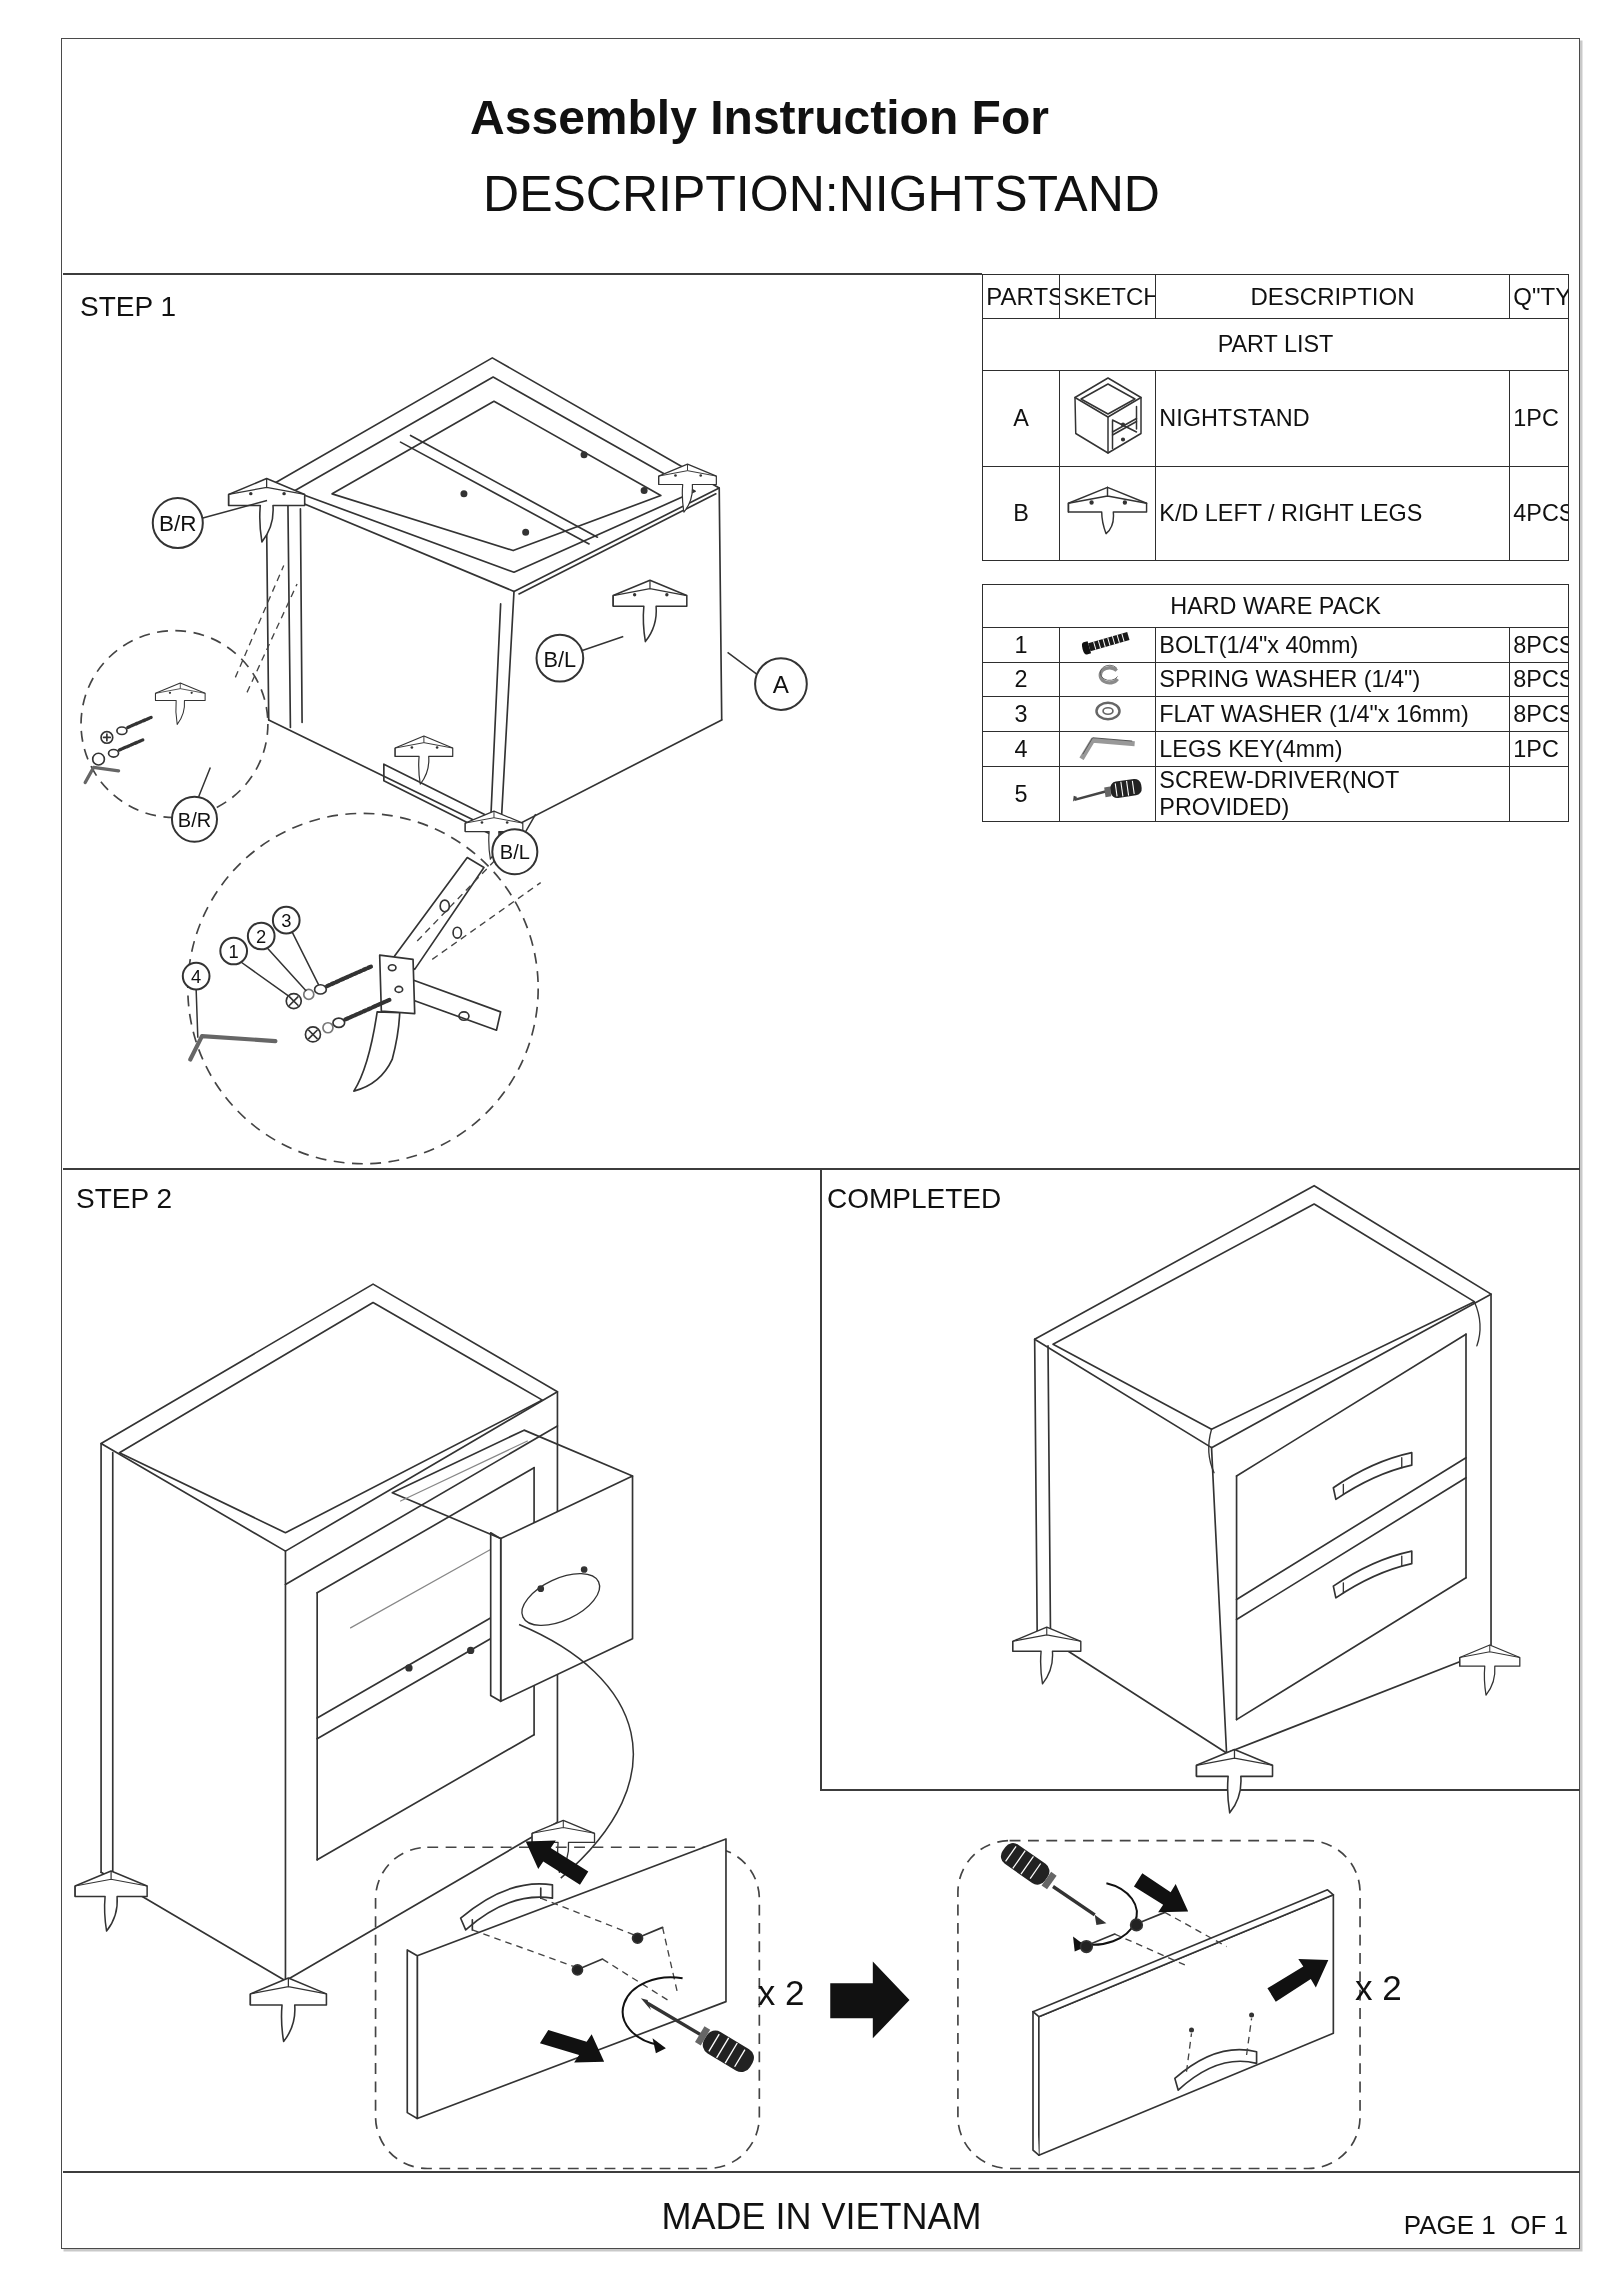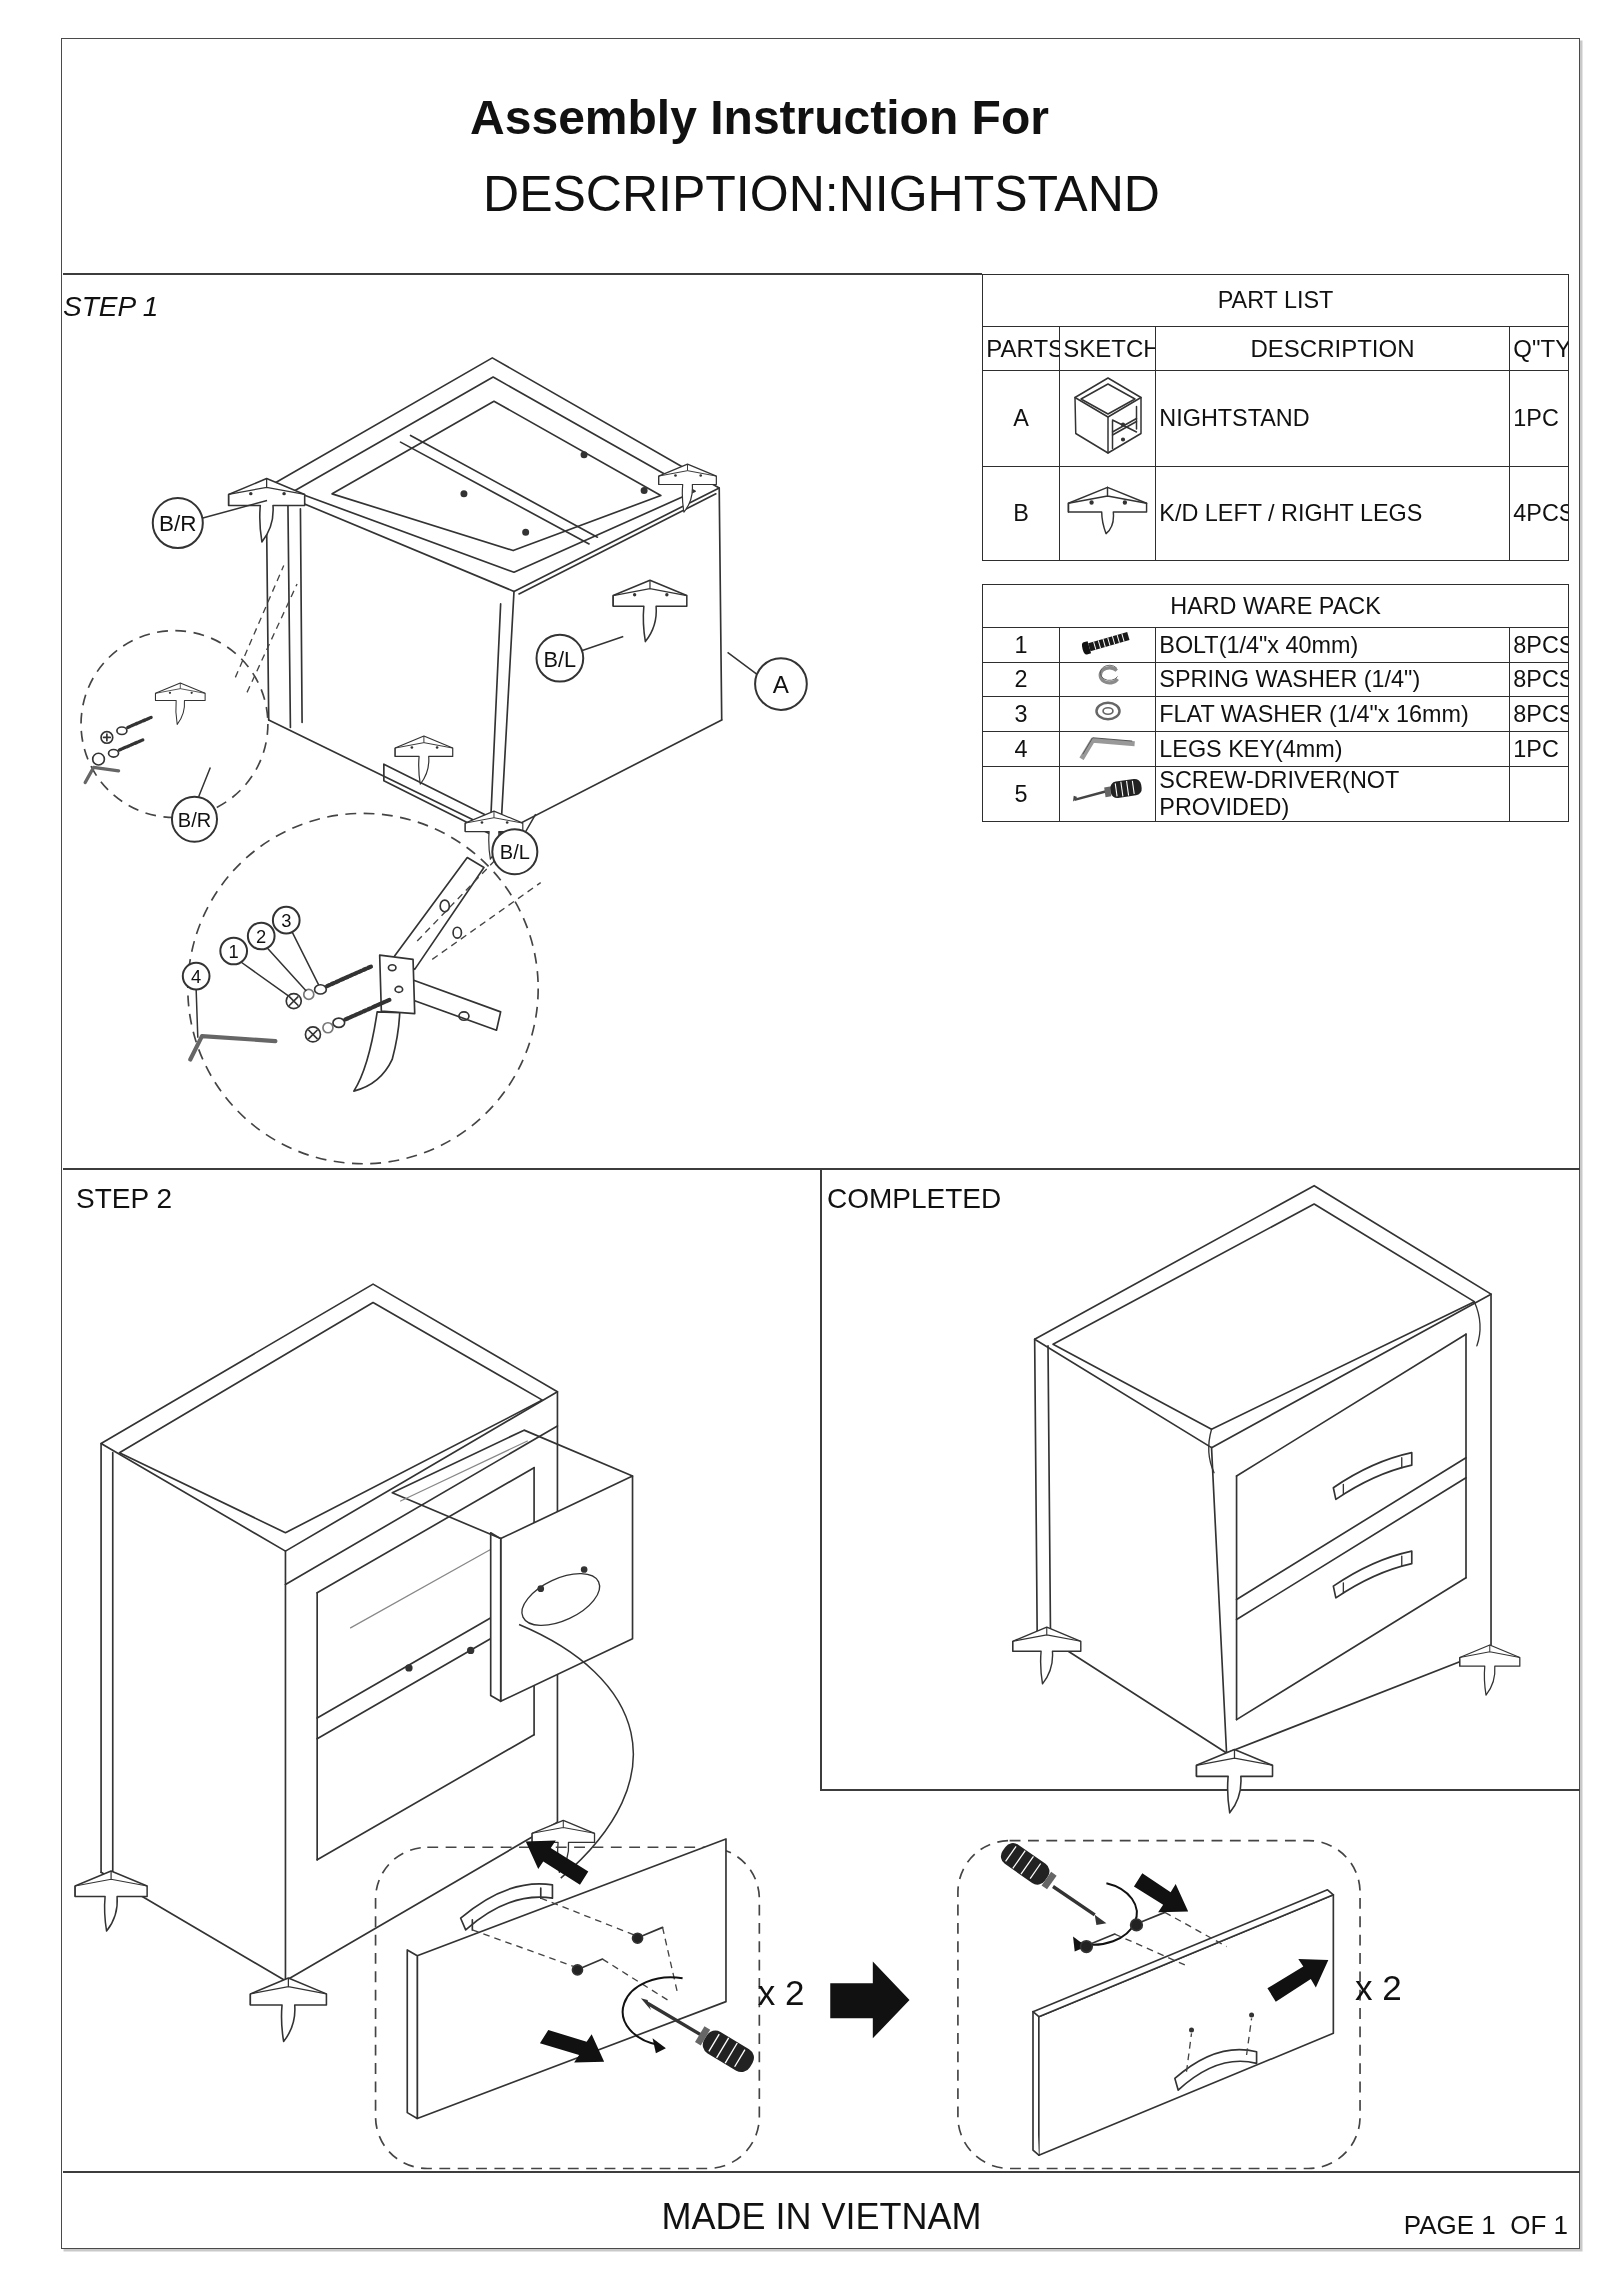--- a/index.html
+++ b/index.html
@@ -38,41 +38,41 @@
 
 <div class="abs" id="doc-title">Assembly Instruction For</div>
 <div class="abs" id="doc-subtitle">DESCRIPTION:NIGHTSTAND</div>
 
 <div class="abs hline" style="left:63px;top:273px;width:919px;"></div>
 <div class="abs hline" style="left:63px;top:1168px;width:1517px;"></div>
 <div class="abs vline" style="left:820px;top:1168px;height:623px;"></div>
 <div class="abs hline" style="left:820px;top:1789px;width:760px;"></div>
 <div class="abs hline" style="left:63px;top:2171px;width:1517px;"></div>
 
-<div class="abs step-label" style="left:63px;top:291px;font-style:italic;">STEP 1</div>
+<div class="abs step-label" style="left:80px;top:291px;">STEP 1</div>
 <div class="abs step-label" style="left:76px;top:1183px;">STEP 2</div>
 <div class="abs step-label" style="left:827px;top:1183px;">COMPLETED</div>
 
 <table class="sheet abs" style="left:982px;top:274px;width:586px;">
   <colgroup>
       <col style="width:77px">
       <col style="width:96px">
       <col style="width:354px">
       <col style="width:59px">
     </colgroup>
   <tbody>
-      <tr style="height:52px">
-        <td colspan="4" class="tbl-title">PART LIST</td>
-      </tr>
-  <tr style="height:44px">
+      <tr style="height:44px">
     <td class="c" style="font-size:24px">PARTS</td>
     <td class="c" style="font-size:24px">SKETCH</td>
     <td class="c" style="font-size:24px">DESCRIPTION</td>
     <td class="c" style="font-size:24px">Q"TY</td>
   </tr>
+  <tr style="height:52px">
+        <td colspan="4" class="tbl-title">PART LIST</td>
+      </tr>
   <tr style="height:96px">
     <td class="c">A</td>
     <td class="c">
       <svg width="90" height="87" viewBox="0 0 120 112">
         <g class="lineart" stroke-width="1.6">
           <polygon class="fillwhite" points="60,6 104,32 60,58 16,32"></polygon>
           <polygon points="60,14 96,34 60,54 24,34"></polygon>
           <path d="M16,32 L17,80 L60,106 L104,80 L104,32"></path>
           <path d="M60,58 L60,106"></path>
           <path d="M66,62 L98,78 M66,62 L66,100 M98,44 L98,74"></path>

